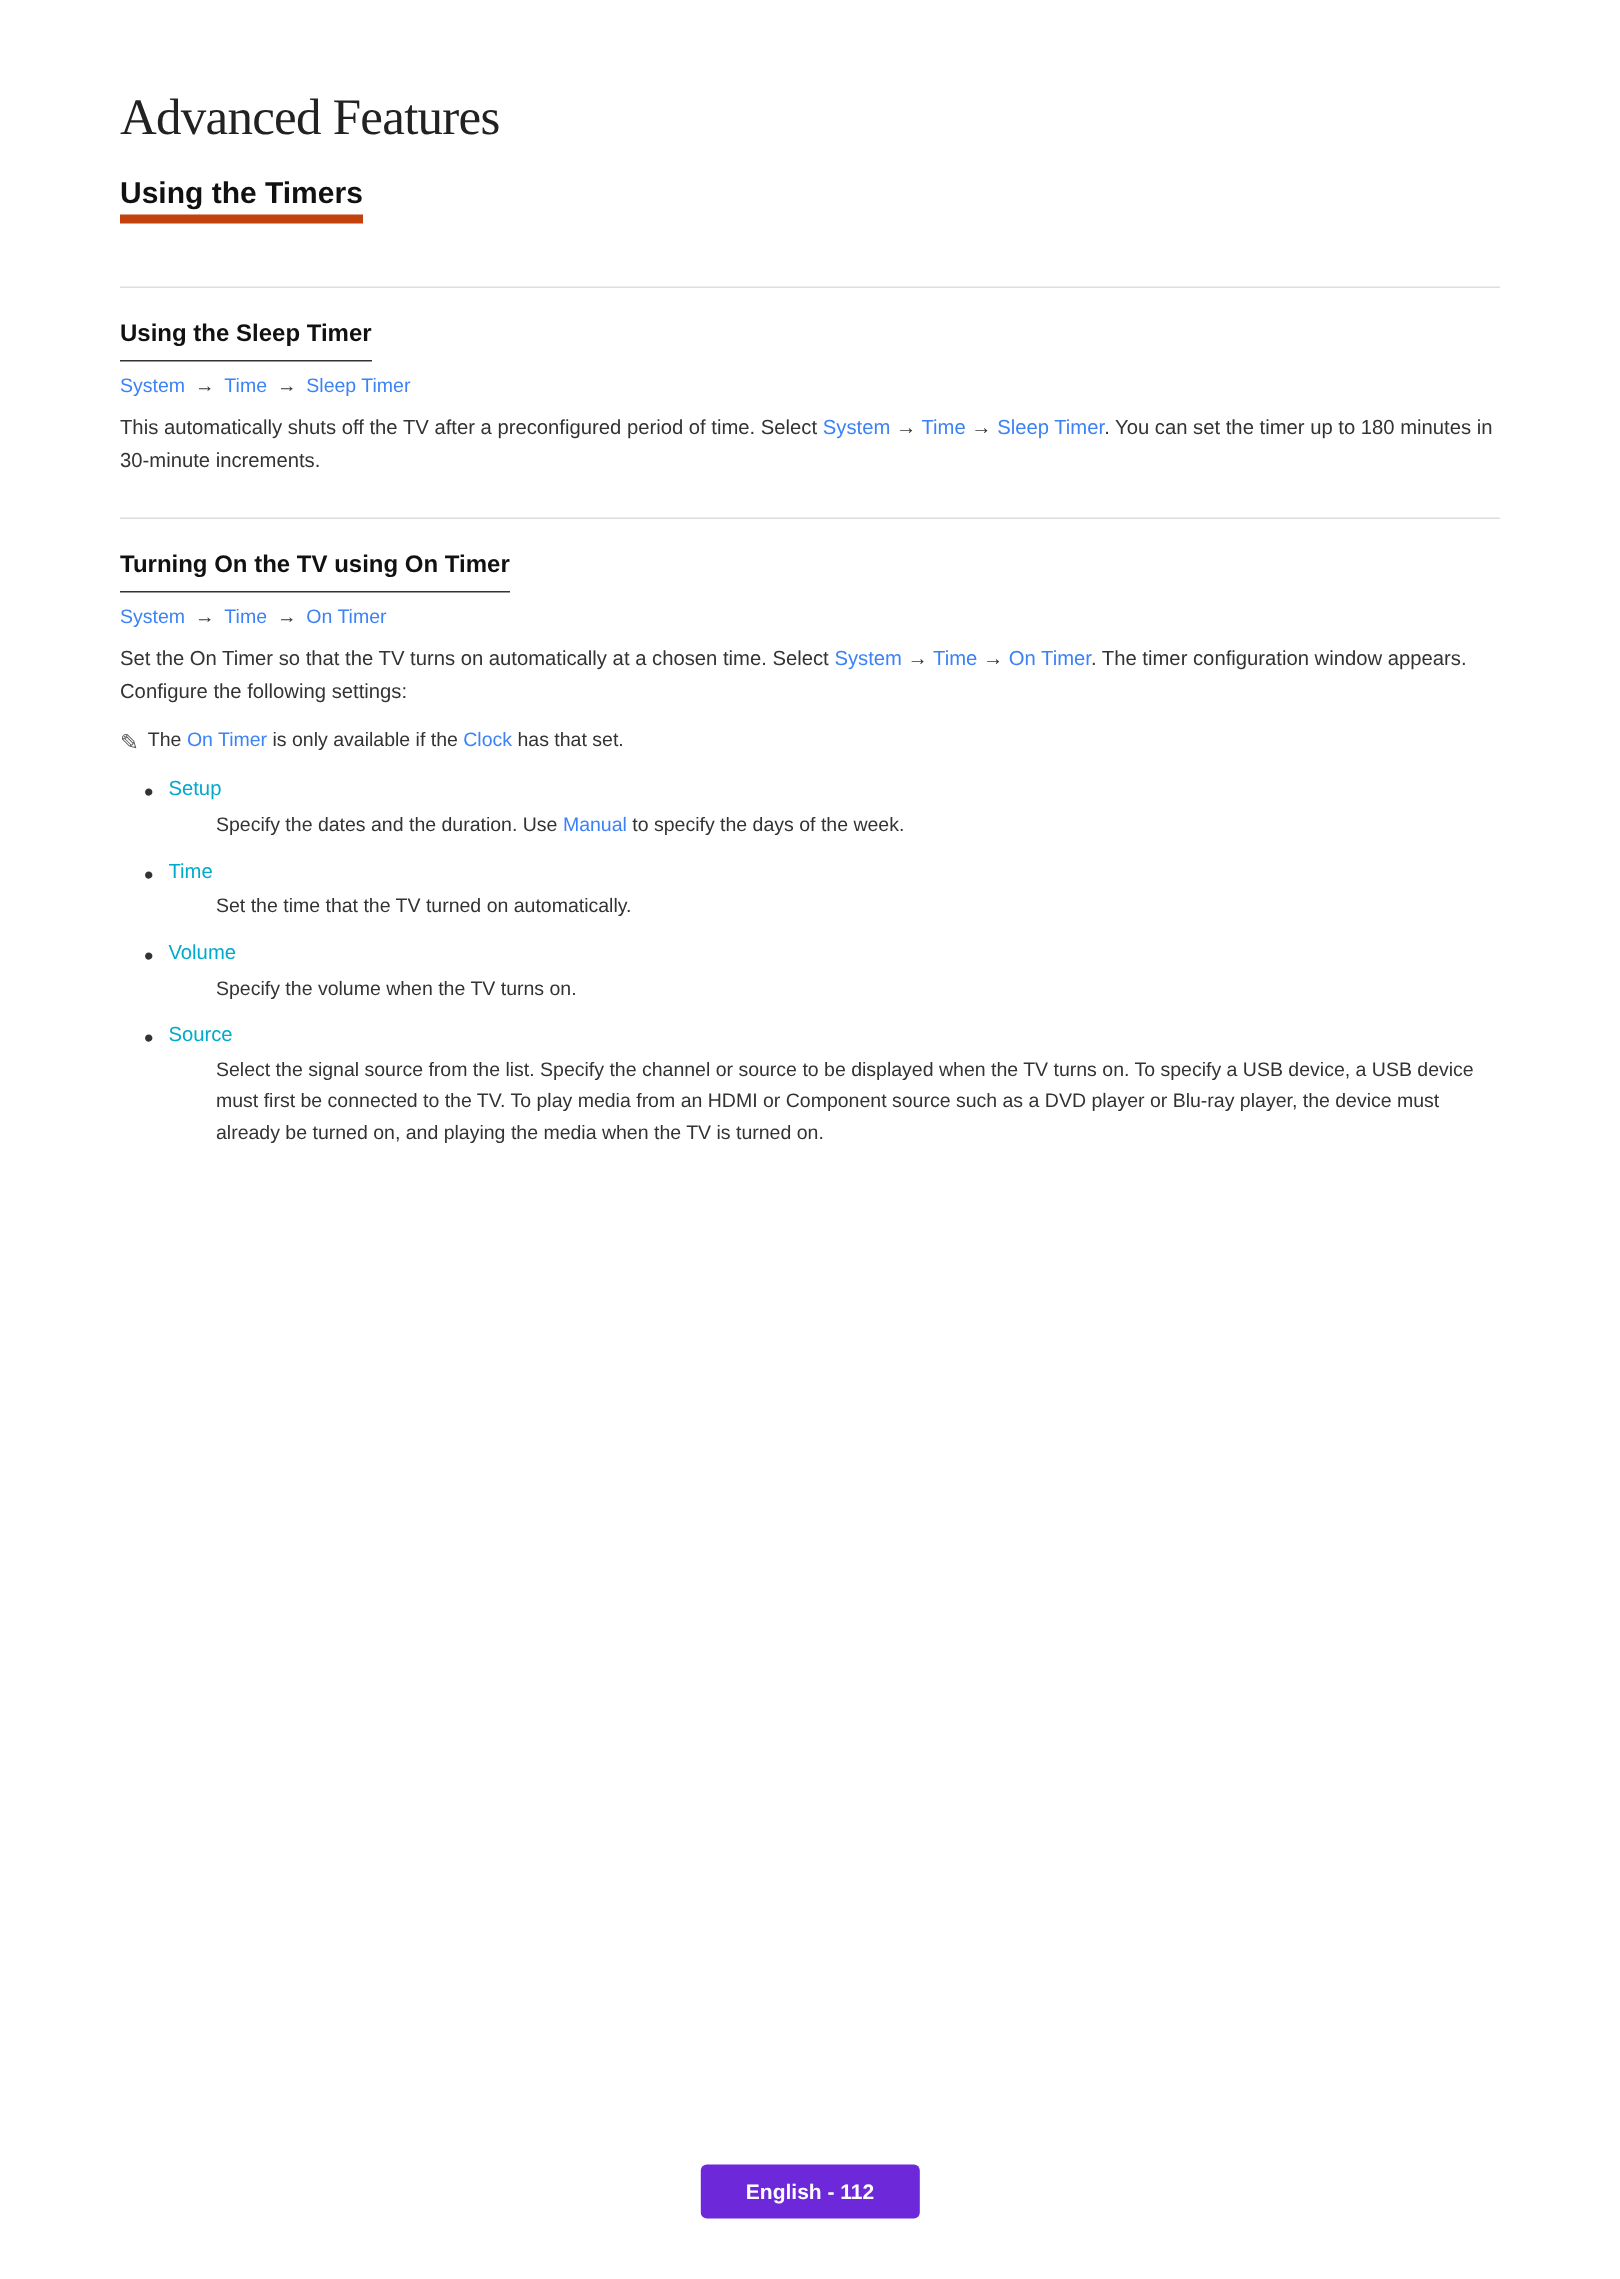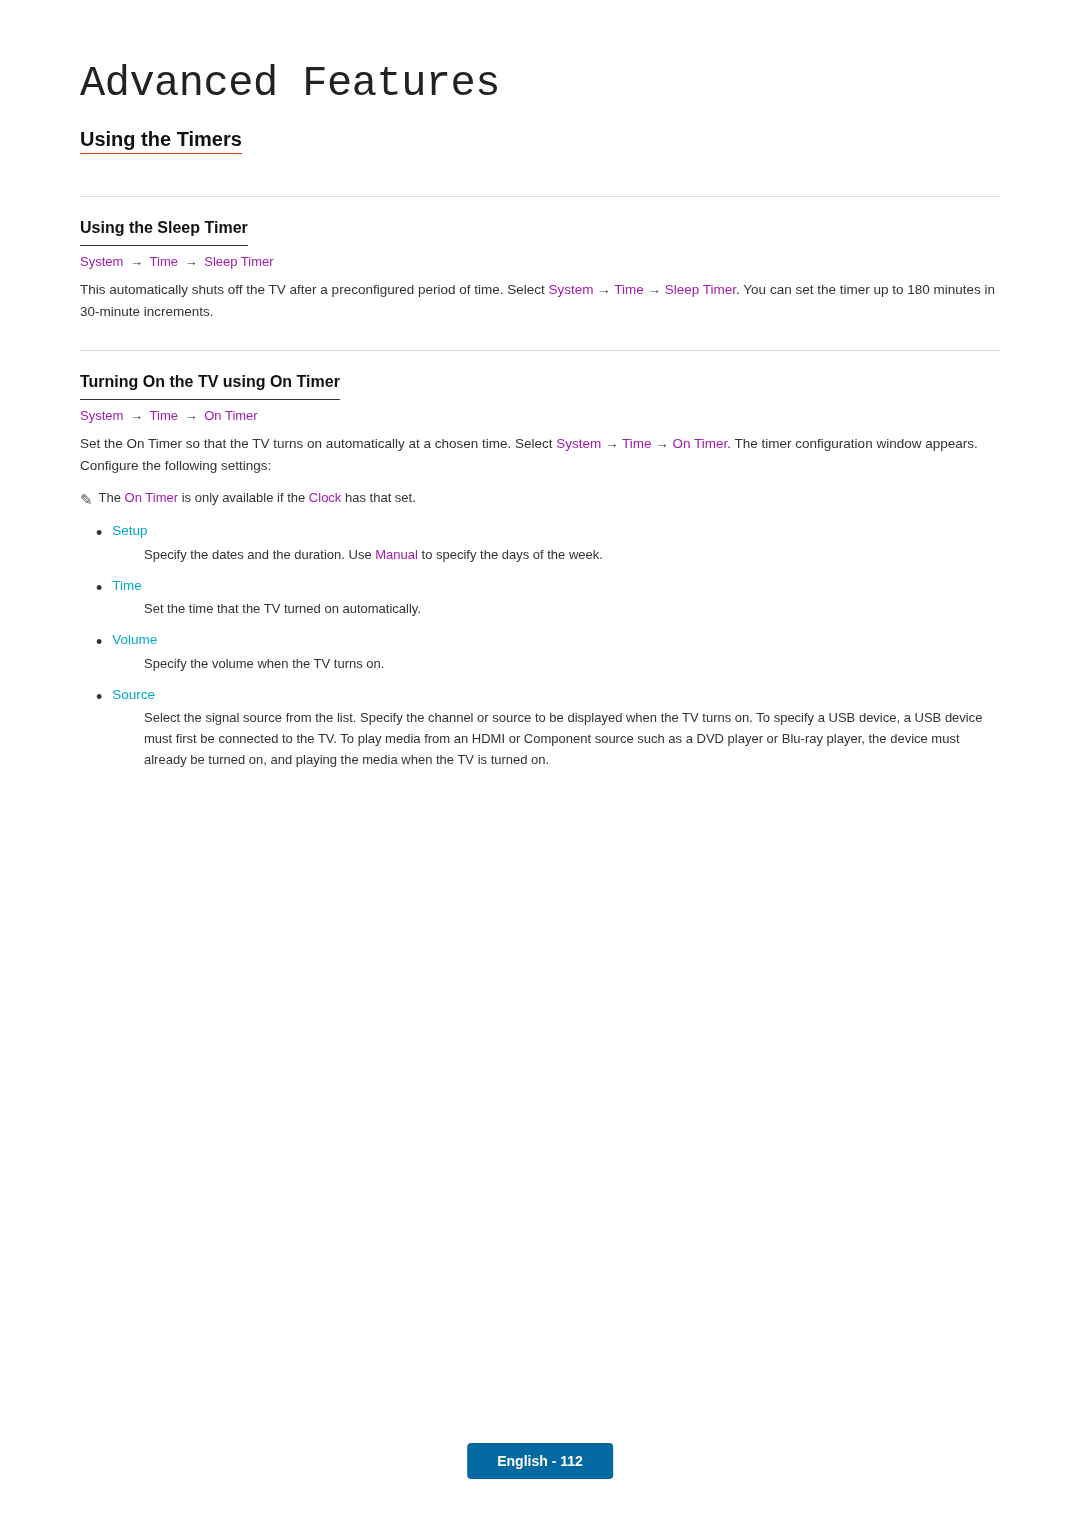--- a/index.html
+++ b/index.html
@@ -17,34 +17,34 @@
       min-height: 1519px;
       position: relative;
     }
 
     .page-container {
       padding: 60px 80px 80px 80px;
       max-width: 1080px;
     }
 
     .page-title {
-      font-size: 42px;
+      font-size: 34px;
       font-weight: 300;
       color: #222222;
       margin-bottom: 20px;
-      font-family: Liberation Mono, monospace;
+      font-family: Liberation Serif, serif;
       letter-spacing: -0.5px;
     }
 
     .section-title {
       font-size: 20px;
       font-weight: 700;
       color: #111111;
       margin-bottom: 12px;
-      border-bottom: 1px solid #c2410c;
+      border-bottom: 6px solid #c2410c;
       padding-bottom: 2px;
       display: inline-block;
       text-align: right;
     }
 
     .subsection-title {
       font-size: 16px;
       font-weight: 700;
       color: #111111;
       margin-bottom: 8px;
@@ -73,21 +73,21 @@
     }
 
     .body-text {
       font-size: 13.5px;
       line-height: 1.6;
       color: #333333;
       margin-bottom: 14px;
     }
 
     .link {
-      color: #a21caf;
+      color: #3b82f6;
     }
 
     .note-line {
       font-size: 13px;
       color: #333333;
       margin-bottom: 14px;
       display: flex;
       align-items: flex-start;
       gap: 6px;
     }
@@ -109,21 +109,21 @@
       line-height: 1.6;
       margin-left: 64px;
       margin-bottom: 12px;
     }
 
     .footer {
       position: absolute;
       bottom: 40px;
       left: 50%;
       transform: translateX(-50%);
-      background: #0369a1;
+      background: #6d28d9;
       color: #ffffff;
       padding: 10px 30px;
       border-radius: 4px;
       font-size: 14px;
       font-weight: 600;
       white-space: nowrap;
     }
 
     .divider {
       border: none;

